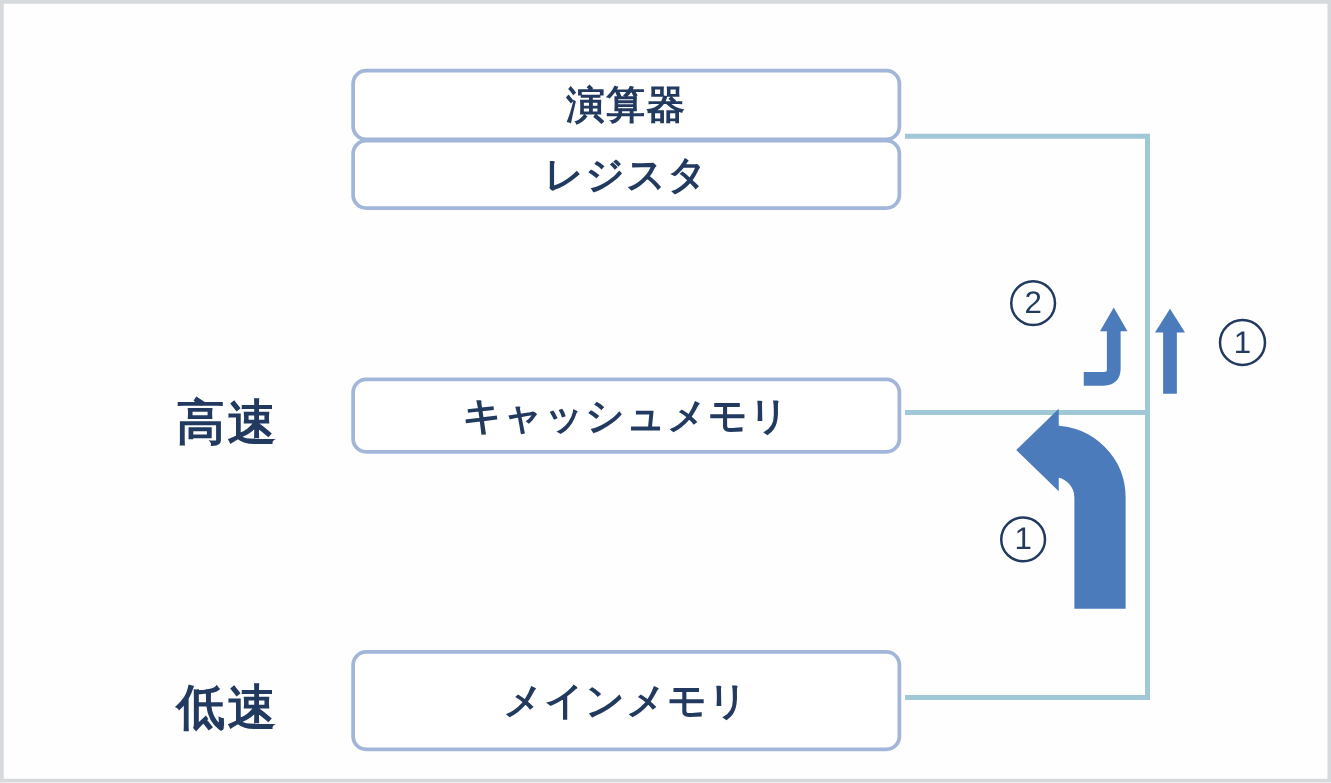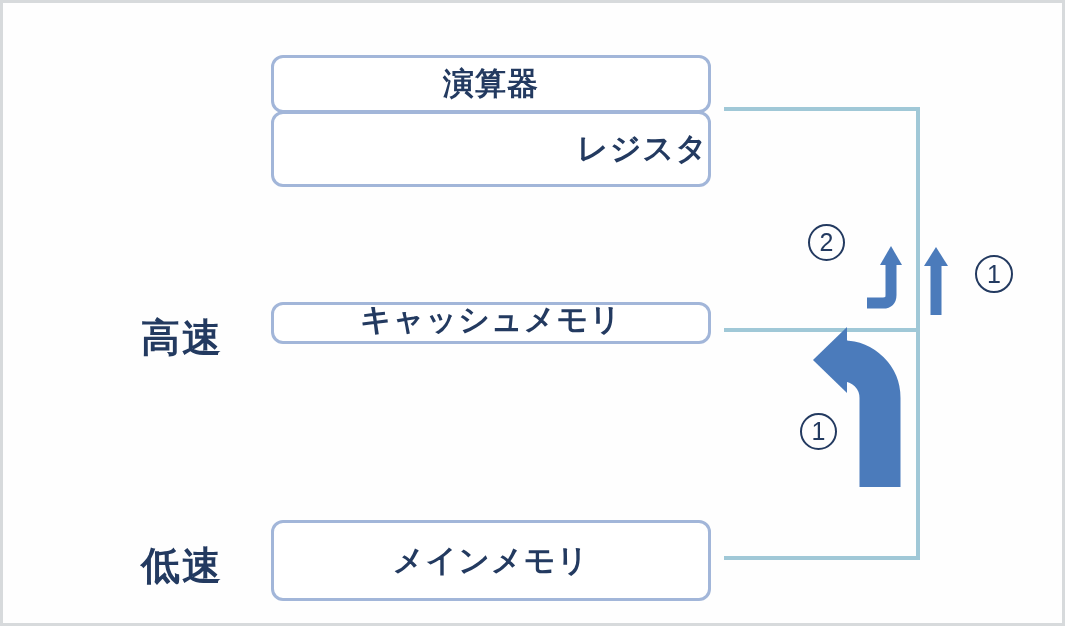--- a/index.html
+++ b/index.html
@@ -15,34 +15,34 @@
   .canvas{
     position:relative;
     width:1065px;height:626px;
     background:var(--bg);
     border:3px solid var(--frame);
     box-sizing:border-box;
     overflow:hidden;
   }
   .node{
     position:absolute;
-    left:268px;width:440px;
+    left:278px;width:440px;
     border:3px solid var(--node-border);
     border-radius:12px;
     box-sizing:border-box;
     background:#fff;
     display:flex;align-items:center;justify-content:center;
     color:var(--text);
     font-size:31px;
     font-weight:600;
     letter-spacing:1px;
   }
   .node-alu{top:52px;height:58px;}
-  .node-register{top:108px;height:76px;justify-content:flex-end;}
-  .node-cache{top:299px;height:42px;align-items:flex-end;}
+  .node-register{top:108px;height:57px;}
+  .node-cache{top:299px;height:61px;}
   .node-main{top:517px;height:81px;align-items:center;}
   .side-label{
     position:absolute;
     left:138px;width:110px;
     color:var(--text);
     font-size:39px;
     font-weight:600;
     letter-spacing:2px;
   }
   .side-label-fast{top:308px;}

